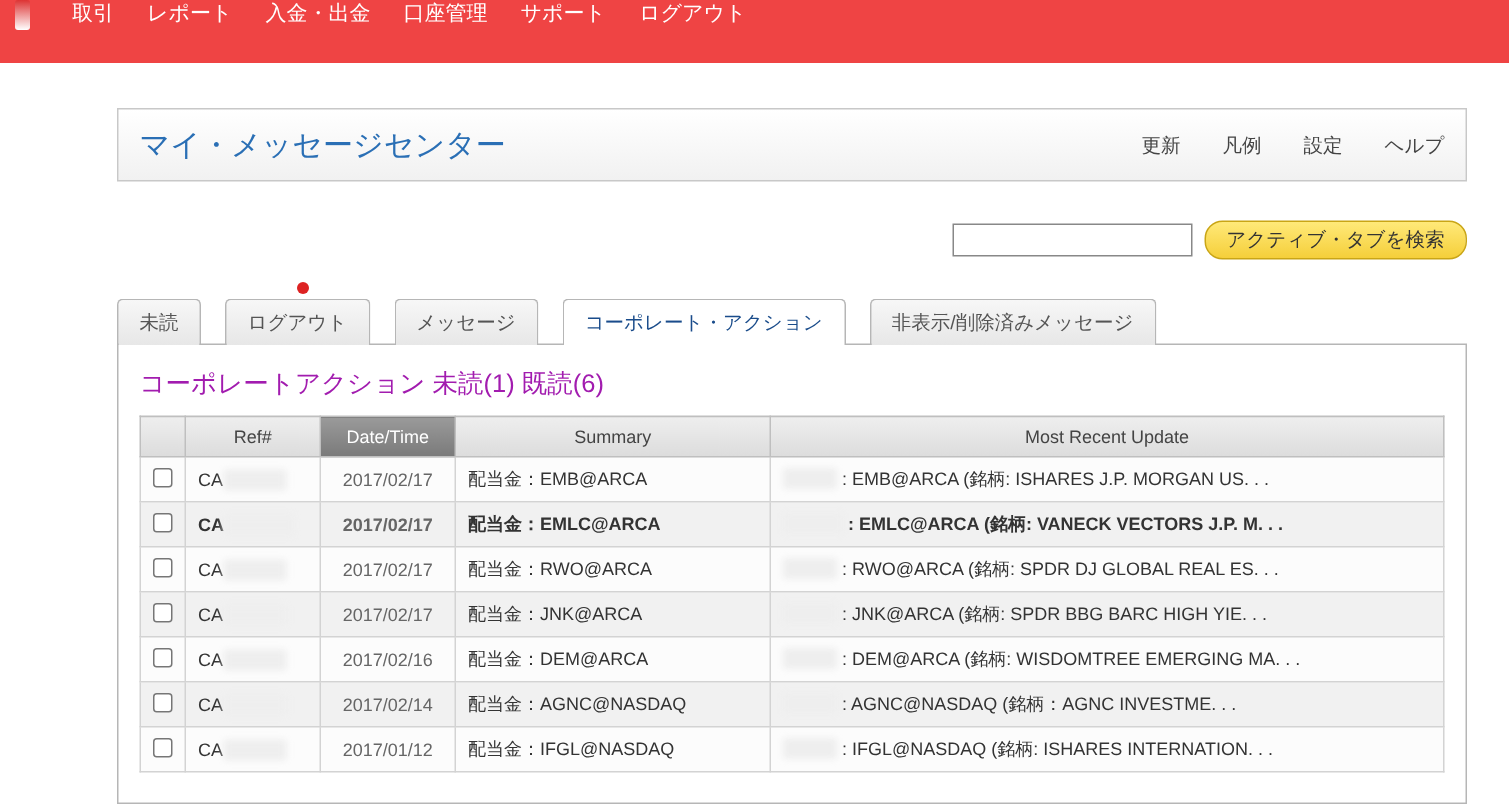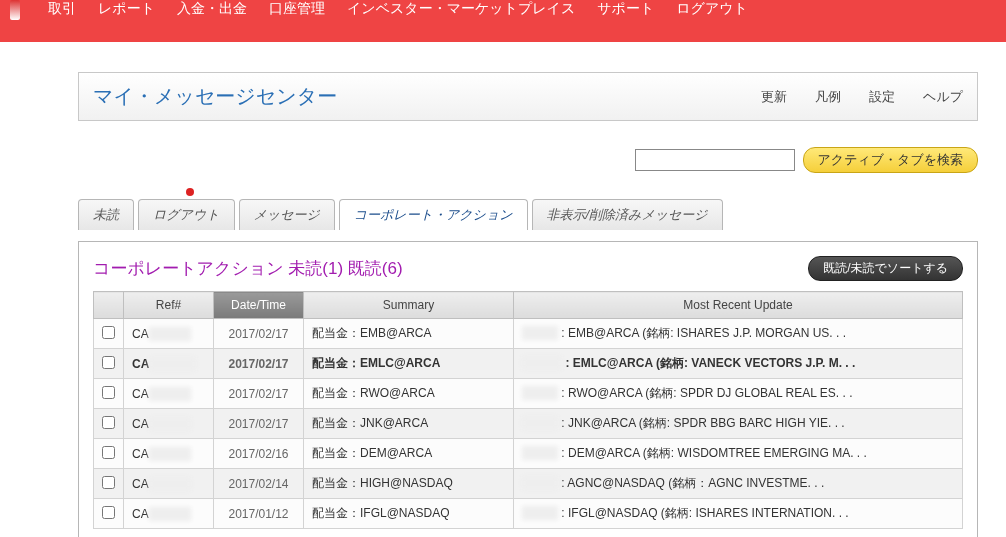--- a/index.html
+++ b/index.html
@@ -88,24 +88,23 @@
     color: #333;
     border: 1px solid #c9a516;
     border-radius: 12px;
     padding: 3px 14px;
     font-size: 13px;
     cursor: pointer;
   }
   
   .tabs {
     display: flex;
-    gap: 4px;
-    margin-bottom: 12px;
+    gap: 16px;
+    margin-bottom: 0;
     position: relative;
-    font-style: italic;
   }
   .tab {
     border: 1px solid #b6b6b6;
     border-bottom: none;
     background: linear-gradient(#f7f7f7,#e7e7e7);
     padding: 6px 14px;
     border-radius: 4px 4px 0 0;
     color: #555;
     cursor: pointer;
     position: relative;
@@ -191,21 +190,20 @@
 </style>
 </head>
 <body>
 
 <div class="topnav">
   <div class="logo"></div>
   <a>取引</a>
   <a>レポート</a>
   <a>入金・出金</a>
   <a>口座管理</a>
-  <a>インベスター・マーケットプレイス</a>
   <a>サポート</a>
   <a>ログアウト</a>
 </div>
 
 <div class="page">
 
   <div class="panel-header">
     <h1>マイ・メッセージセンター</h1>
     <div class="links">
       <span>更新</span>
@@ -244,21 +242,20 @@
     <div class="tab">
       
       <span>非表示/削除済みメッセージ</span>
     </div>
   </div>
 
   <div class="tab-body">
 
     <div class="subhead-row">
       <div class="subhead">コーポレートアクション 未読(1) 既読(6)</div>
-      <button class="btn-dark">既読/未読でソートする</button>
     </div>
 
     <table class="data">
       <thead>
         <tr>
           <th class="col-chk"></th>
           <th class="col-ref">Ref#</th>
           <th class="col-date sorted">Date/Time</th>
           <th class="col-summary">Summary</th>
           <th>Most Recent Update</th>
@@ -297,21 +294,21 @@
             <td class="col-chk"><input type="checkbox" style=""></td>
             <td class="col-ref"><span class="ref-prefix">CA</span><span class="blur">xxxxxxx</span></td>
             <td class="col-date">2017/02/16</td>
             <td class="col-summary">配当金：DEM@ARCA</td>
             <td><span class="blur">xxxxxx</span><span> : DEM@ARCA (銘柄: WISDOMTREE EMERGING MA. . .</span></td>
           </tr>
           <tr class="even">
             <td class="col-chk"><input type="checkbox" style=""></td>
             <td class="col-ref"><span class="ref-prefix">CA</span><span class="blur">xxxxxxx</span></td>
             <td class="col-date">2017/02/14</td>
-            <td class="col-summary">配当金：HIGH@NASDAQ</td>
+            <td class="col-summary">配当金：AGNC@NASDAQ</td>
             <td><span class="blur">xxxxxx</span><span> : AGNC@NASDAQ (銘柄：AGNC INVESTME. . .</span></td>
           </tr>
           <tr class="odd">
             <td class="col-chk"><input type="checkbox" style=""></td>
             <td class="col-ref"><span class="ref-prefix">CA</span><span class="blur">xxxxxxx</span></td>
             <td class="col-date">2017/01/12</td>
             <td class="col-summary">配当金：IFGL@NASDAQ</td>
             <td><span class="blur">xxxxxx</span><span> : IFGL@NASDAQ (銘柄: ISHARES INTERNATION. . .</span></td>
           </tr>
         </tbody>

